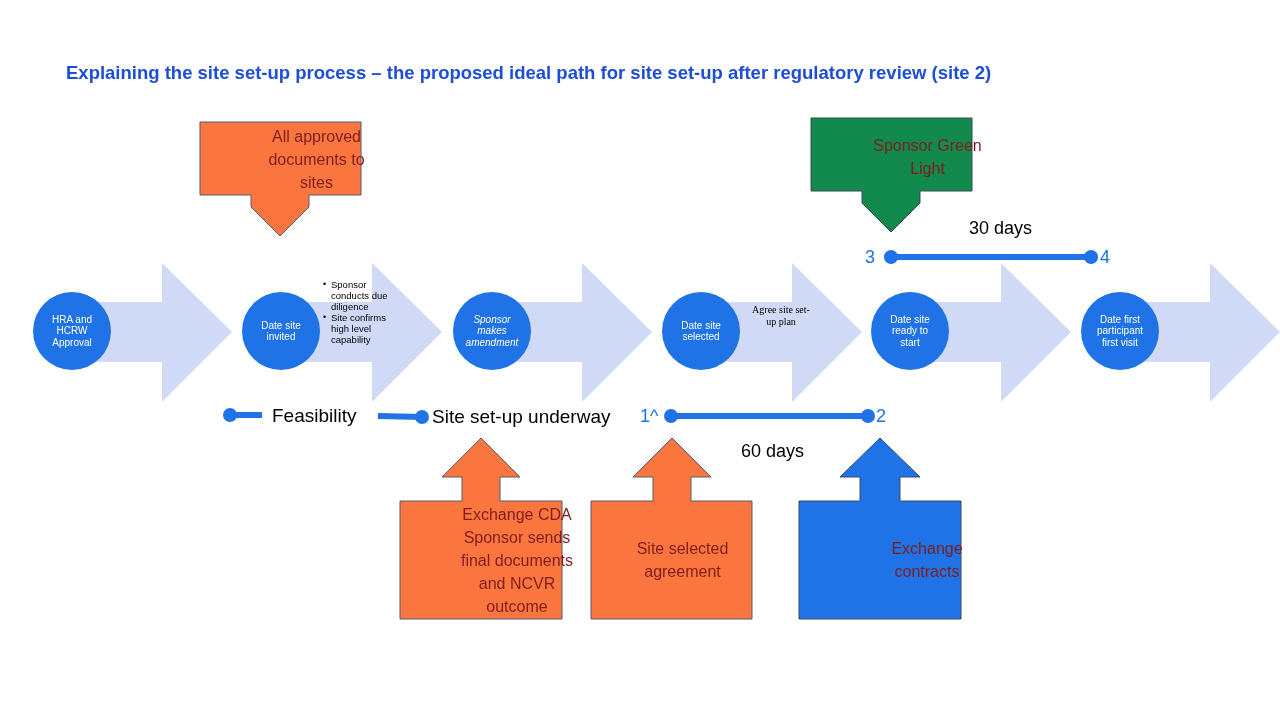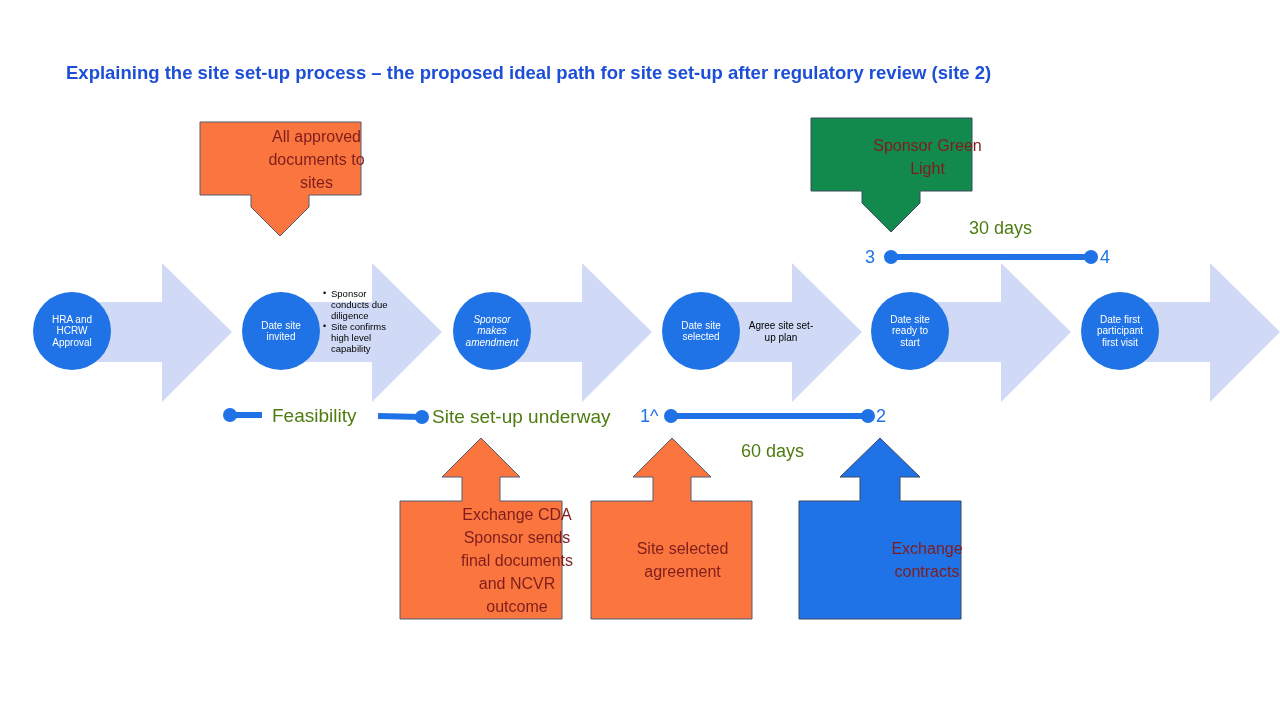--- a/index.html
+++ b/index.html
@@ -11,21 +11,21 @@
     .circle-text { position: absolute; color: #ffffff; font-size: 10px; line-height: 11.5px;
                    text-align: center; display: flex; align-items: center; justify-content: center;
                    white-space: pre-line; }
     .bullets { position: absolute; font-size: 9.5px; line-height: 11px; color: #000; margin: 0; padding: 0; list-style: none; }
     .bullets li { position: relative; padding-left: 8px; }
     .bullets li::before { content: "•"; position: absolute; left: 0; top: 0; font-size: 9px; }
     .note { position: absolute; font-size: 10px; line-height: 11.5px; color: #000; text-align: center; white-space: pre-line; }
     .box-text { position: absolute; color: #7f1d1d; font-size: 16px; line-height: 23px;
                 text-align: center; display: flex; align-items: center; justify-content: center;
                 white-space: pre-line; padding-left: 36px; }
-    .lbl { position: absolute; font-size: 19px; color: #4d7c0f; white-space: nowrap; }
+    .lbl { position: absolute; font-size: 19px; color: #000000; white-space: nowrap; }
     .num { position: absolute; font-size: 18px; color: #1f73e6; white-space: nowrap; }
   </style>
 </head>
 <body>
 
 <div class="title">Explaining the site set-up process – the proposed ideal path for site set-up after regulatory review  (site 2)</div>
 
 <svg class="diagram" width="1280" height="720">
 
   <g>
@@ -81,26 +81,26 @@
 amendment</div>
 <div class="circle-text" style="left:662px;top:292px;width:78px;height:78px;">Date site
 selected</div>
 <div class="circle-text" style="left:871px;top:292px;width:78px;height:78px;">Date site
 ready to
 start</div>
 <div class="circle-text" style="left:1081px;top:292px;width:78px;height:78px;">Date first
 participant
 first visit</div>
 
-<ul class="bullets" style="left:323px;top:288px;width:78px;">
+<ul class="bullets" style="left:323px;top:279px;width:78px;">
   <li>Sponsor conducts due diligence</li>
   <li>Site confirms high level capability</li>
 </ul>
 
-<div class="note" style="left:740px;top:320px;width:82px;">Agree site set-
+<div class="note" style="left:740px;top:304px;width:82px;font-family:Liberation Serif, serif;">Agree site set-
 up plan</div>
 
 <div class="box-text" style="left:200px;top:124px;width:161px;height:70px;">All approved
 documents to
 sites</div>
 <div class="box-text" style="left:811px;top:122px;width:161px;height:70px;">Sponsor Green
 Light</div>
 
 <div class="box-text" style="left:400px;top:502px;width:162px;height:116px;text-align:center;">Exchange CDA
 Sponsor sends

